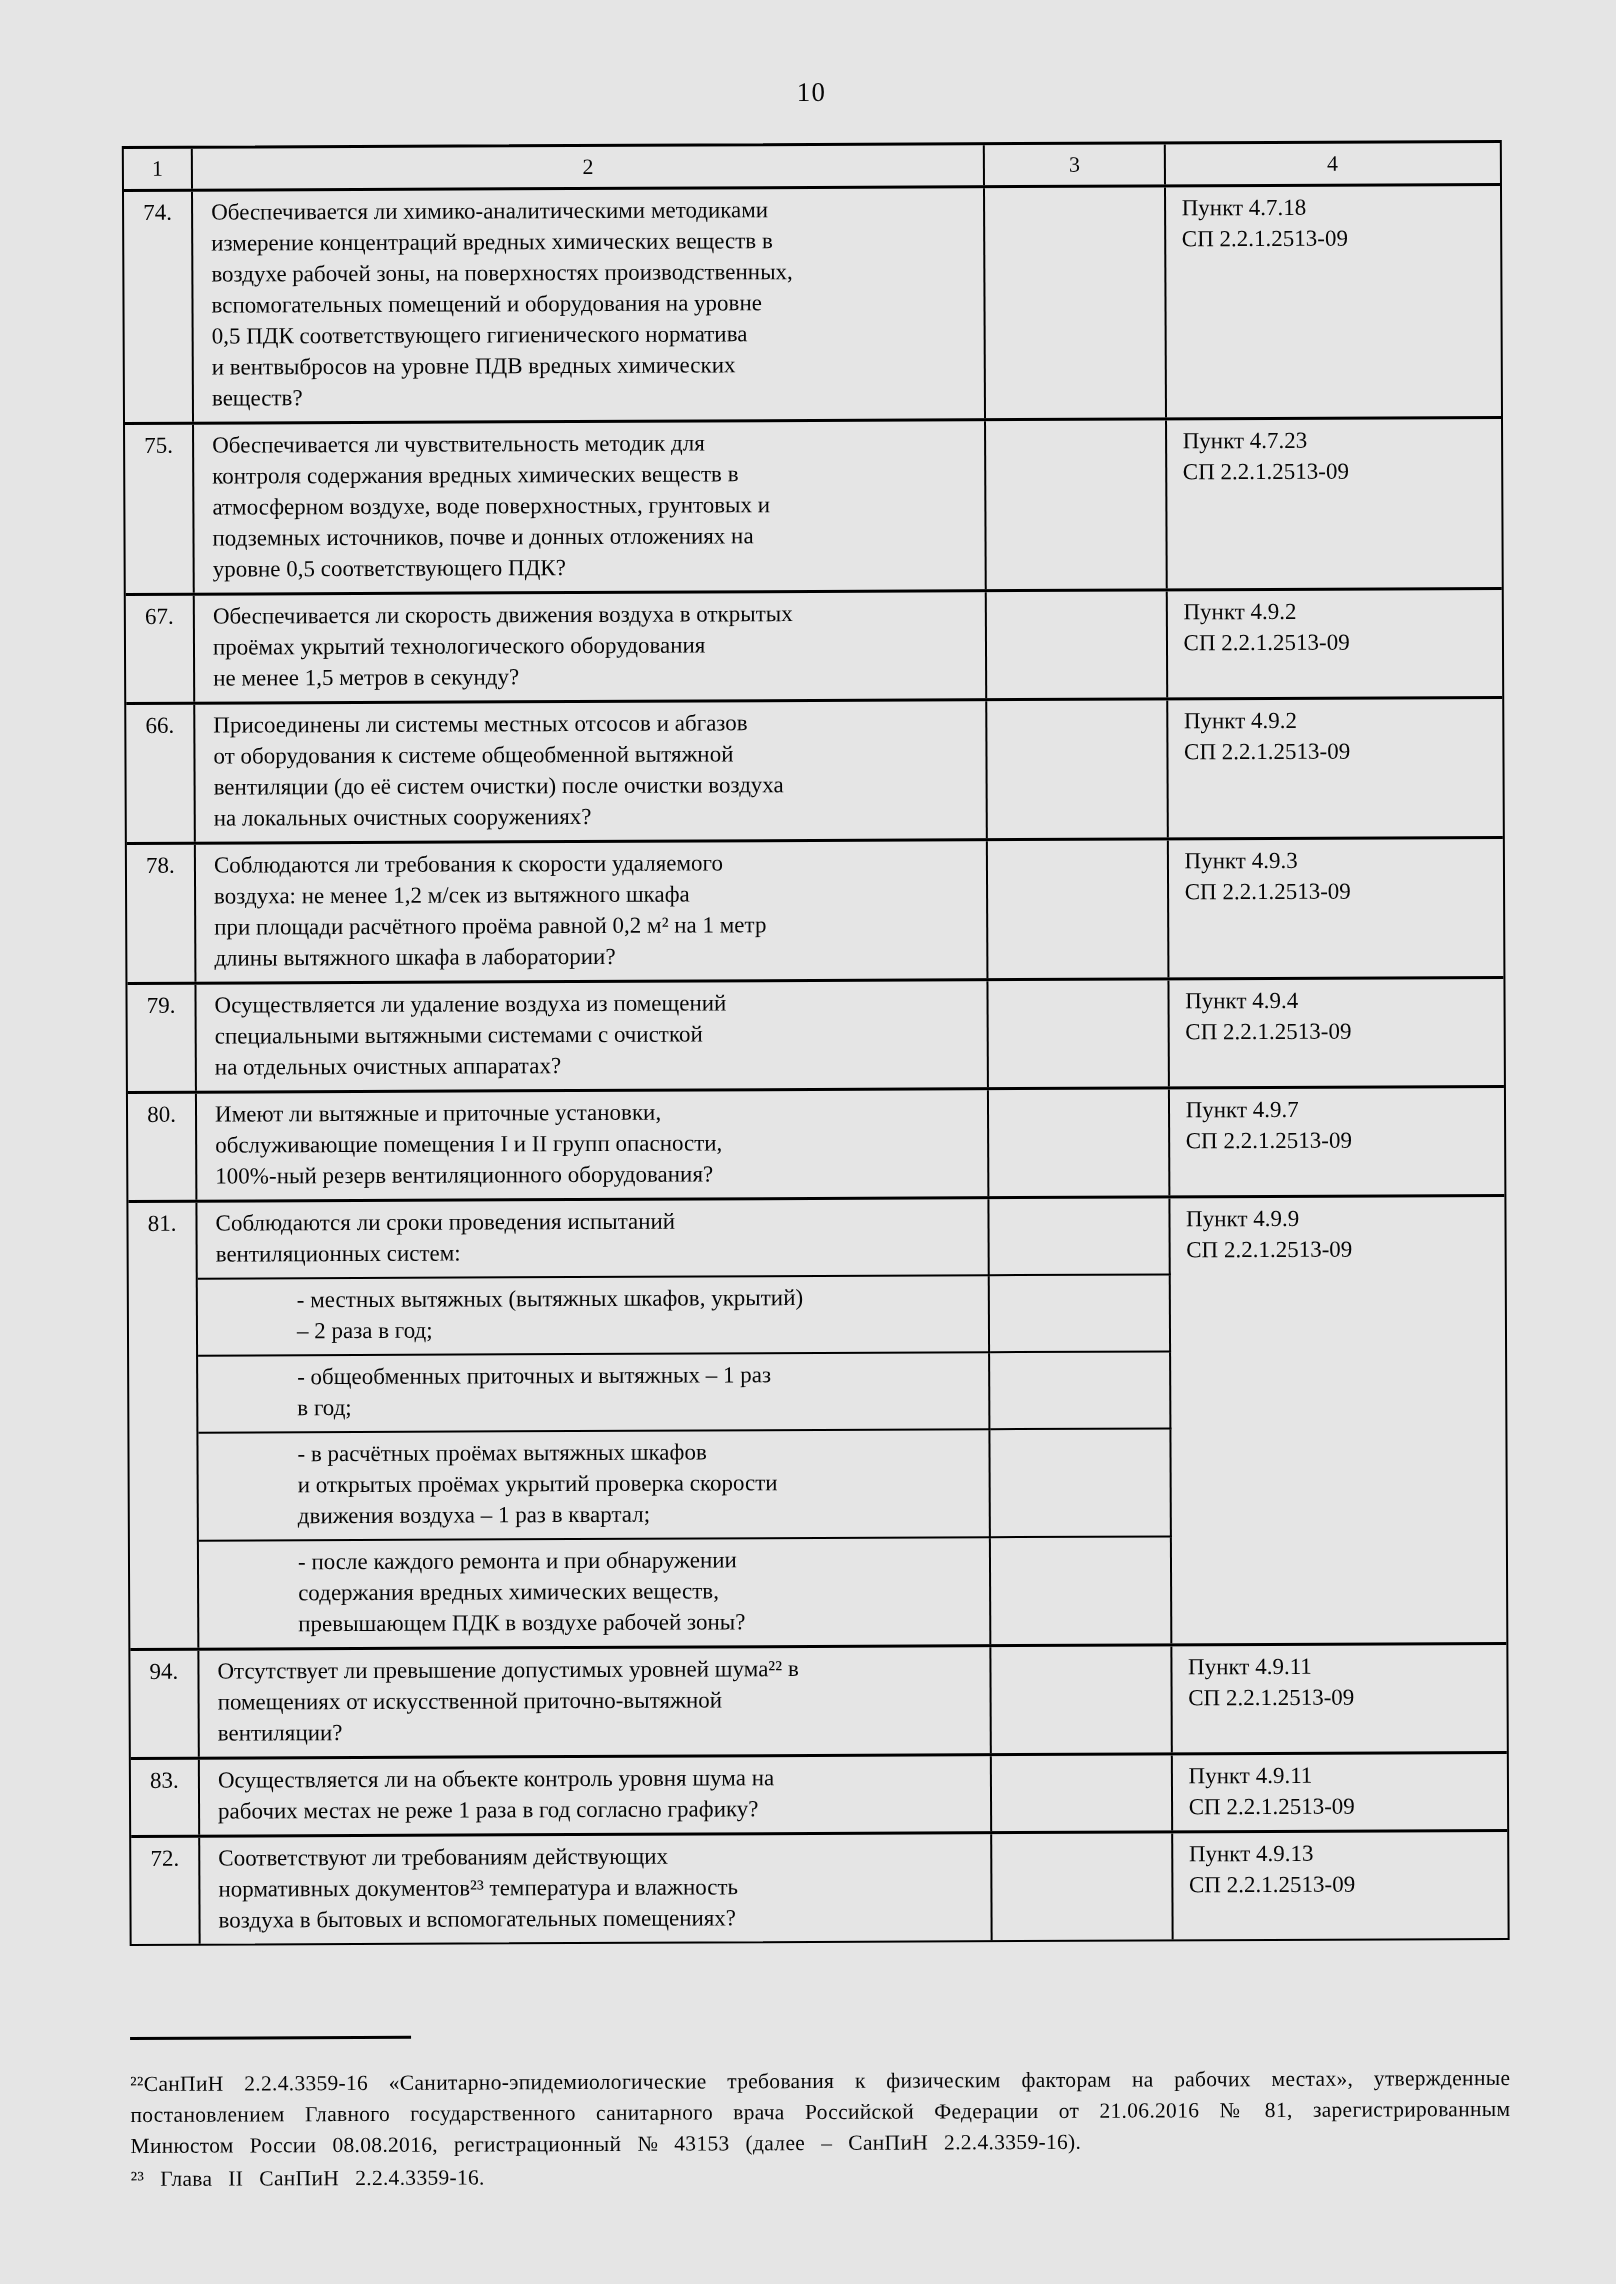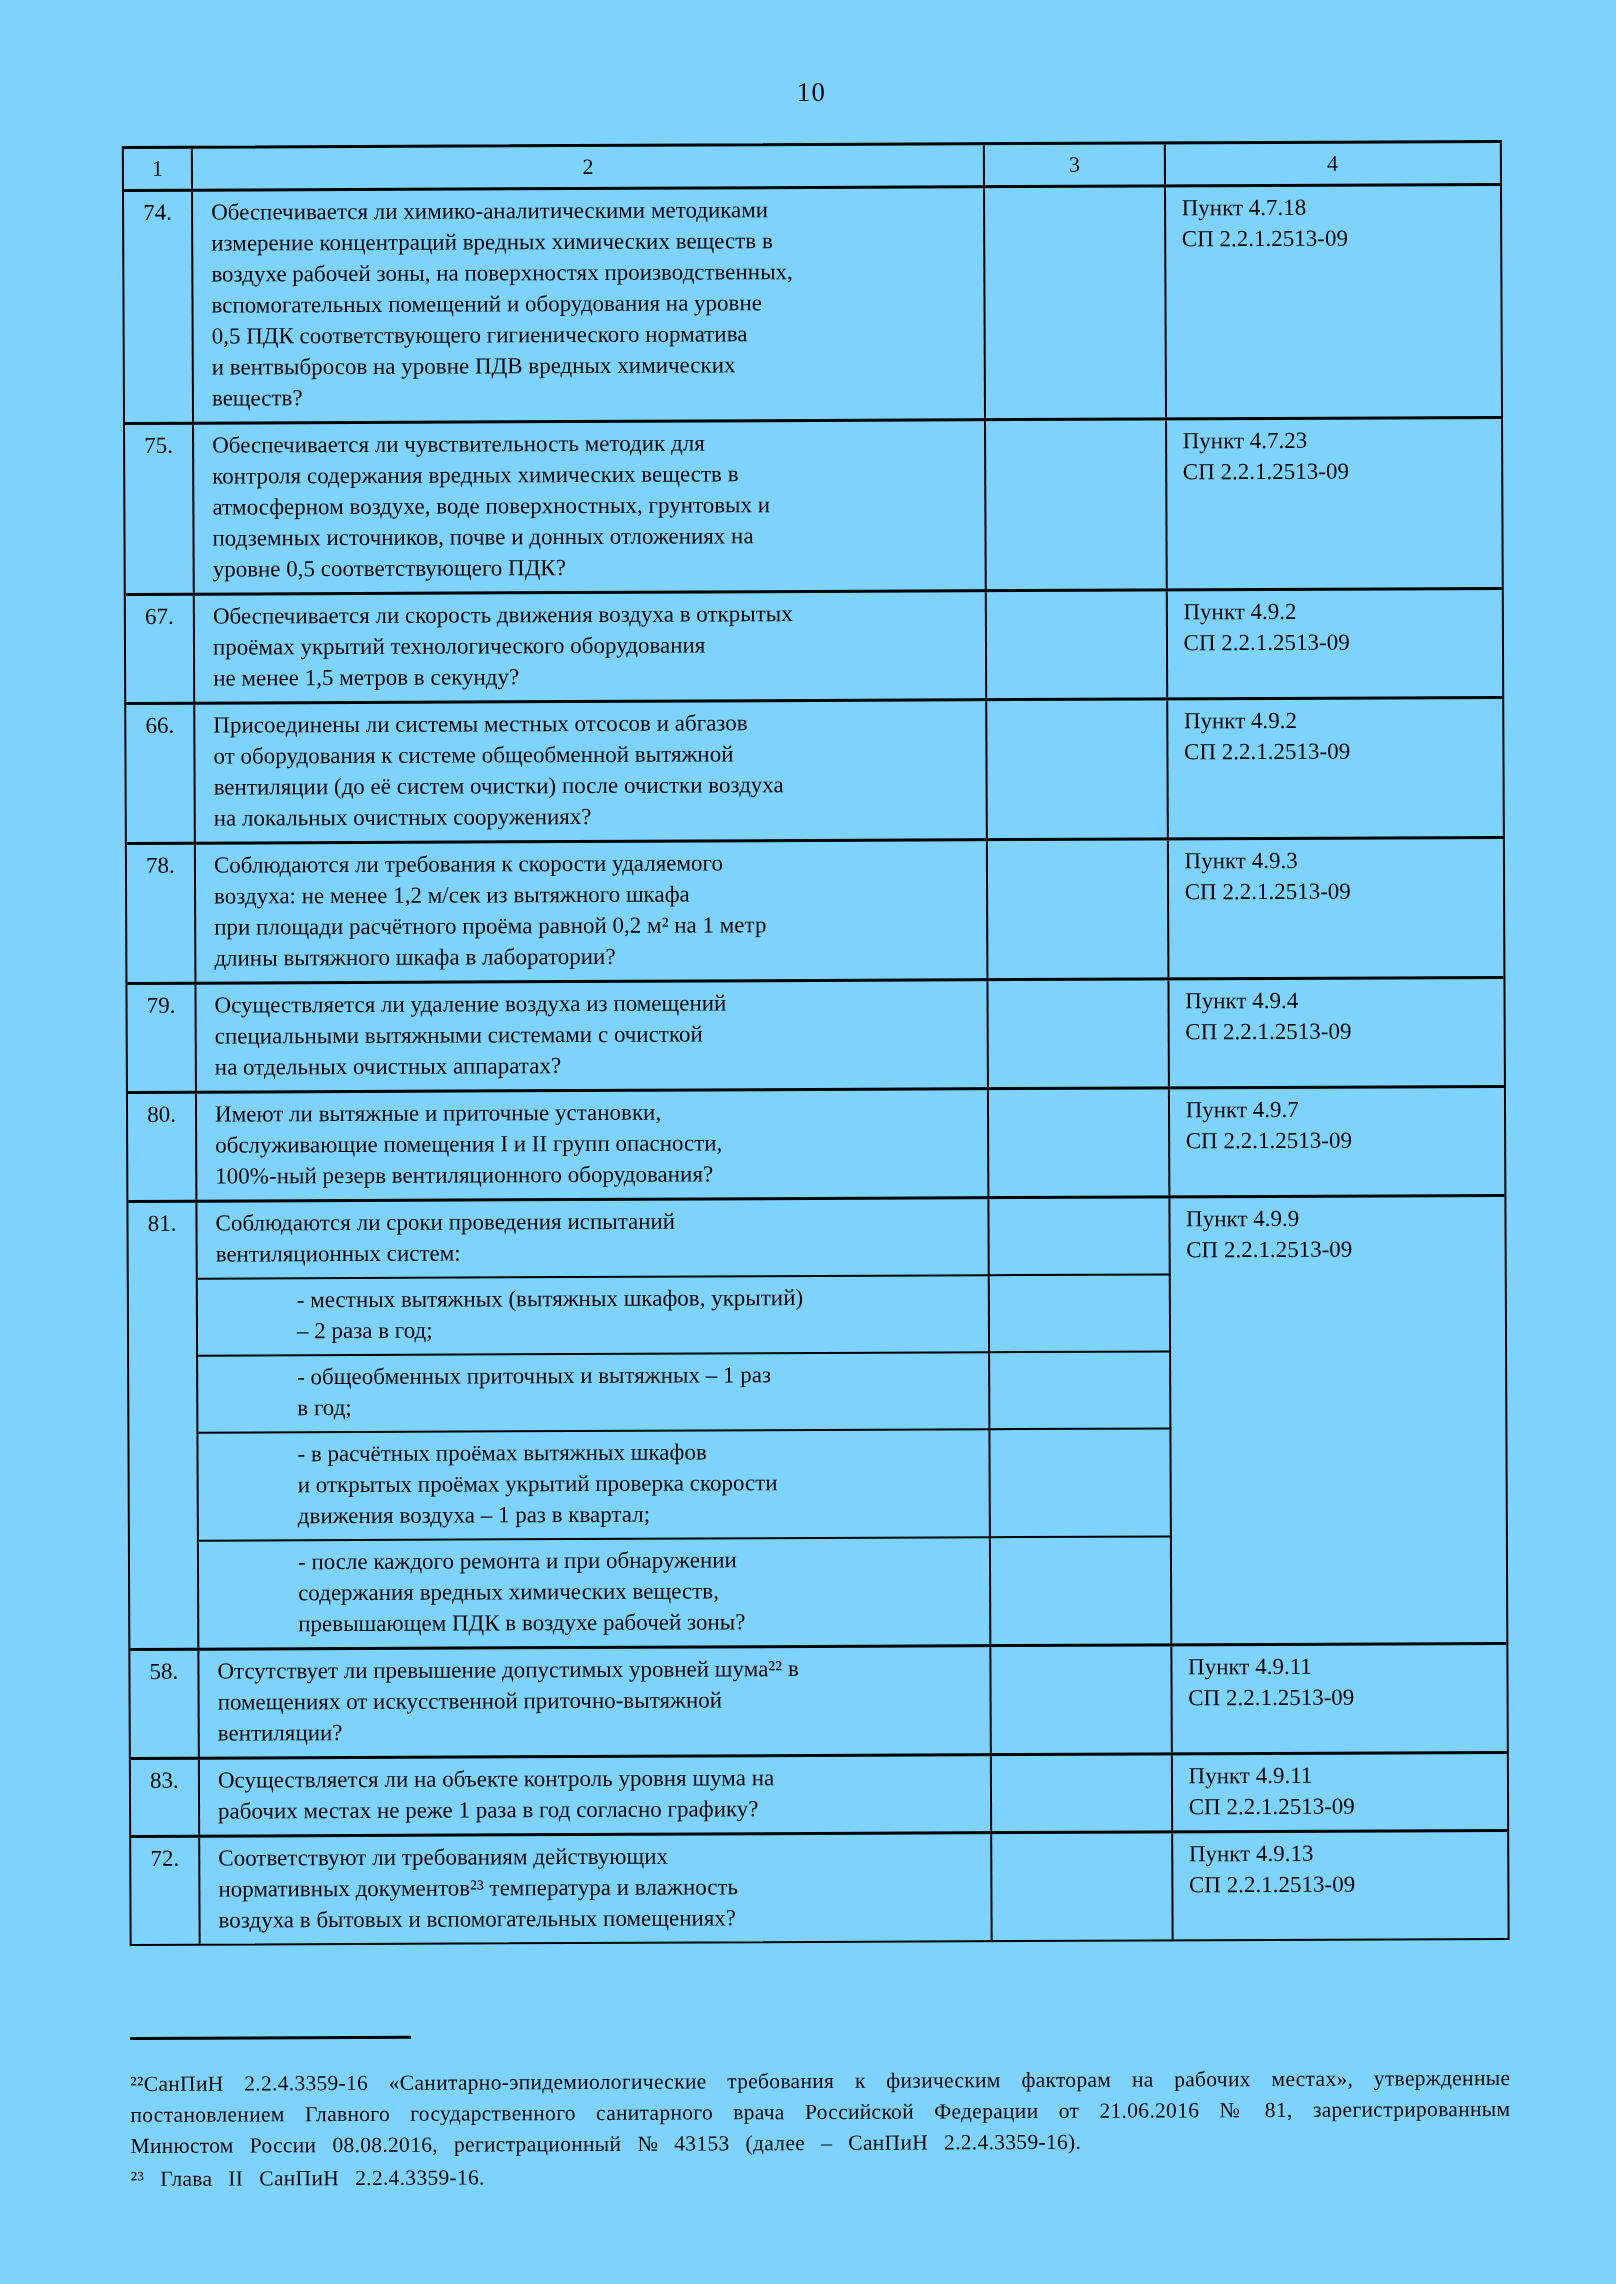--- a/index.html
+++ b/index.html
@@ -12,21 +12,21 @@
     height: 2284px;
     overflow: hidden;
     font-family: "Liberation Serif", "DejaVu Serif", serif;
     color: #060606;
   }
   .page {
     width: 1616px;
     height: 2284px;
     position: relative;
     overflow: hidden;
-    background: #7dd3fc;
+    background: #e5e5e5;
   }
   .content {
     padding: 77px 111px 0 125px;
     transform: rotate(-0.25deg);
     transform-origin: 50% 40%;
   }
   .page-number {
     text-align: center;
     font-size: 27px;
     letter-spacing: 1.3px;
@@ -232,21 +232,21 @@
 движения воздуха – 1 раз в квартал;</div>
         <div class="cell sq3 r4 rb"></div>
 
         <div class="cell sq2 sub r5">- после каждого ремонта и при обнаружении
 содержания вредных химических веществ,
 превышающем ПДК в воздухе рабочей зоны?</div>
         <div class="cell sq3 r5"></div>
       </div>
 
       <div class="tr">
-        <div class="cell c1">58.</div>
+        <div class="cell c1">94.</div>
         <div class="cell c2">Отсутствует ли превышение допустимых уровней шума²² в
 помещениях от искусственной приточно-вытяжной
 вентиляции?</div>
         <div class="cell c3"></div>
         <div class="cell c4">Пункт 4.9.11
 СП 2.2.1.2513-09</div>
       </div>
 
       <div class="tr">
         <div class="cell c1">83.</div>

